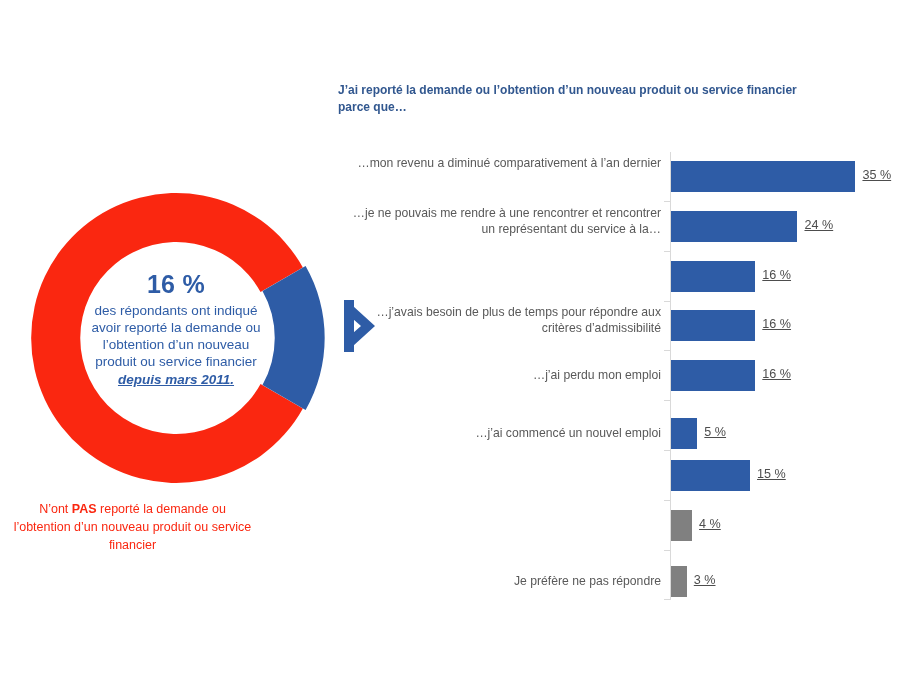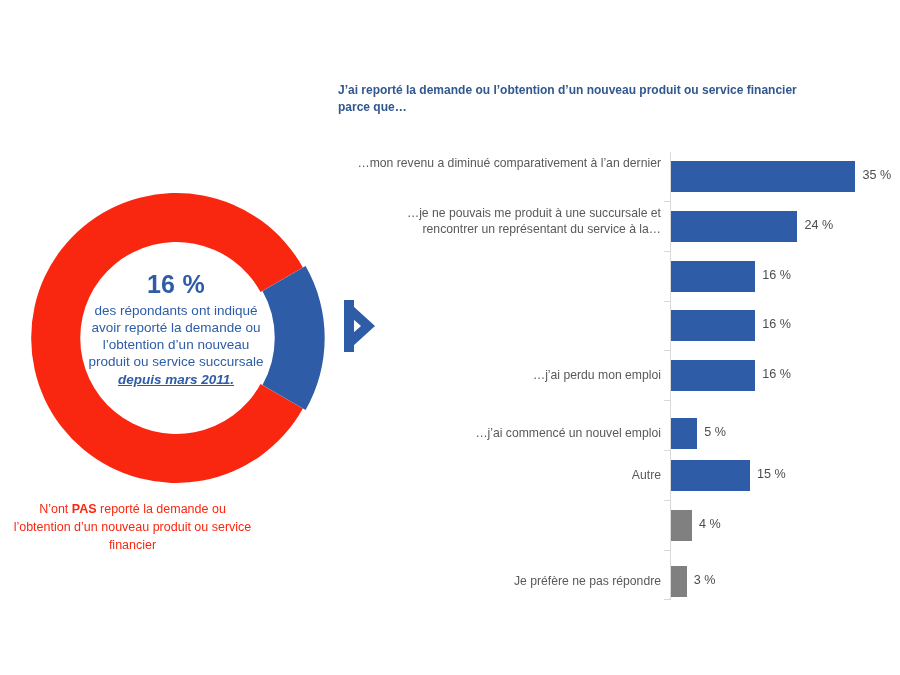--- a/index.html
+++ b/index.html
@@ -137,20 +137,21 @@
     height: 31px;
   }
   .bar.blue { background: #2E5CA6; }
   .bar.gray { background: #808080; }
   .bar-value {
     position: absolute;
     top: 16px;
     color: #4d4d4d;
     font-size: 12.6px;
     white-space: nowrap;
+    text-decoration: underline;
   }
   .tick {
     position: absolute;
     left: 326px;
     width: 6px;
     height: 1px;
     background: #d9d9d9;
   }
 </style>
 </head>
@@ -175,21 +176,21 @@
     </svg>
 
     <div id="pct-84">84 %</div>
   </div>
 
   <div id="donut-center-text">
     <span class="big">16 %</span>
     <span>des répondants ont indiqué</span><br>
     <span>avoir reporté la demande ou</span><br>
     <span>l’obtention d’un nouveau</span><br>
-    <span>produit ou service succursale</span><br>
+    <span>produit ou service financier</span><br>
     <span class="since">depuis mars 2011.</span>
   </div>
 
   <div id="donut-caption">
     <span>N’ont </span><b>PAS</b><span> reporté la demande ou l’obtention d’un nouveau produit ou service financier</span>
   </div>
 
   <svg id="chevron" width="34" height="52" viewBox="0 0 34 52">
     <rect x="0" y="0" width="10" height="52" fill="#2E5CA6"></rect>
     <path d="M 9 6 L 31 26 L 9 46 L 9 33 L 17 26 L 9 19 Z" fill="#2E5CA6"></path>
@@ -200,49 +201,49 @@
   <div id="bar-chart">
     <div id="axis-line"></div>
   <div class="tick" style="top: 49px;"></div>
       <div class="cat-row" style="top: 0px;">
         <div class="cat-label two-line">…mon revenu a diminué comparativement à l’an dernier</div>
         <div class="bar blue" style="width: 184.45px; background: rgb(46, 92, 166);"></div>
         <div class="bar-value" style="left: 524.45px;">35 %</div>
       </div>
       <div class="tick" style="top: 98.8px;"></div>
       <div class="cat-row" style="top: 49.8px;">
-        <div class="cat-label two-line">…je ne pouvais me produit à une succursale et rencontrer un représentant du service à la…</div>
+        <div class="cat-label two-line">…je ne pouvais me rendre à une rencontrer et rencontrer un représentant du service à la…</div>
         <div class="bar blue" style="width: 126.48px; background: rgb(46, 92, 166);"></div>
         <div class="bar-value" style="left: 466.48px;">24 %</div>
       </div>
       <div class="tick" style="top: 148.6px;"></div>
       <div class="cat-row" style="top: 99.6px;">
         <div class="bar blue" style="width: 84.32px; background: rgb(46, 92, 166);"></div>
         <div class="bar-value" style="left: 424.32px;">16 %</div>
       </div>
       <div class="tick" style="top: 198.4px;"></div>
       <div class="cat-row" style="top: 149.4px;">
+        <div class="cat-label two-line">…j’avais besoin de plus de temps pour répondre aux critères d’admissibilité</div>
         <div class="bar blue" style="width: 84.32px; background: rgb(46, 92, 166);"></div>
         <div class="bar-value" style="left: 424.32px;">16 %</div>
       </div>
       <div class="tick" style="top: 248.2px;"></div>
       <div class="cat-row" style="top: 199.2px;">
         <div class="cat-label one-line">…j’ai perdu mon emploi</div>
         <div class="bar blue" style="width: 84.32px; background: rgb(46, 92, 166);"></div>
         <div class="bar-value" style="left: 424.32px;">16 %</div>
       </div>
       <div class="tick" style="top: 298px;"></div>
       <div class="cat-row" style="top: 257px;">
         <div class="cat-label one-line">…j’ai commencé un nouvel emploi</div>
         <div class="bar blue" style="width: 26.35px; background: rgb(46, 92, 166);"></div>
         <div class="bar-value" style="left: 366.35px;">5 %</div>
       </div>
       <div class="tick" style="top: 347.8px;"></div>
       <div class="cat-row" style="top: 298.8px;">
-        <div class="cat-label one-line">Autre</div>
         <div class="bar blue" style="width: 79.05px; background: rgb(46, 92, 166);"></div>
         <div class="bar-value" style="left: 419.05px;">15 %</div>
       </div>
       <div class="tick" style="top: 397.6px;"></div>
       <div class="cat-row" style="top: 348.6px;">
         <div class="bar gray" style="width: 21.08px; background: rgb(128, 128, 128);"></div>
         <div class="bar-value" style="left: 361.08px;">4 %</div>
       </div>
       <div class="tick" style="top: 447.4px;"></div>
       <div class="cat-row" style="top: 405px;">

